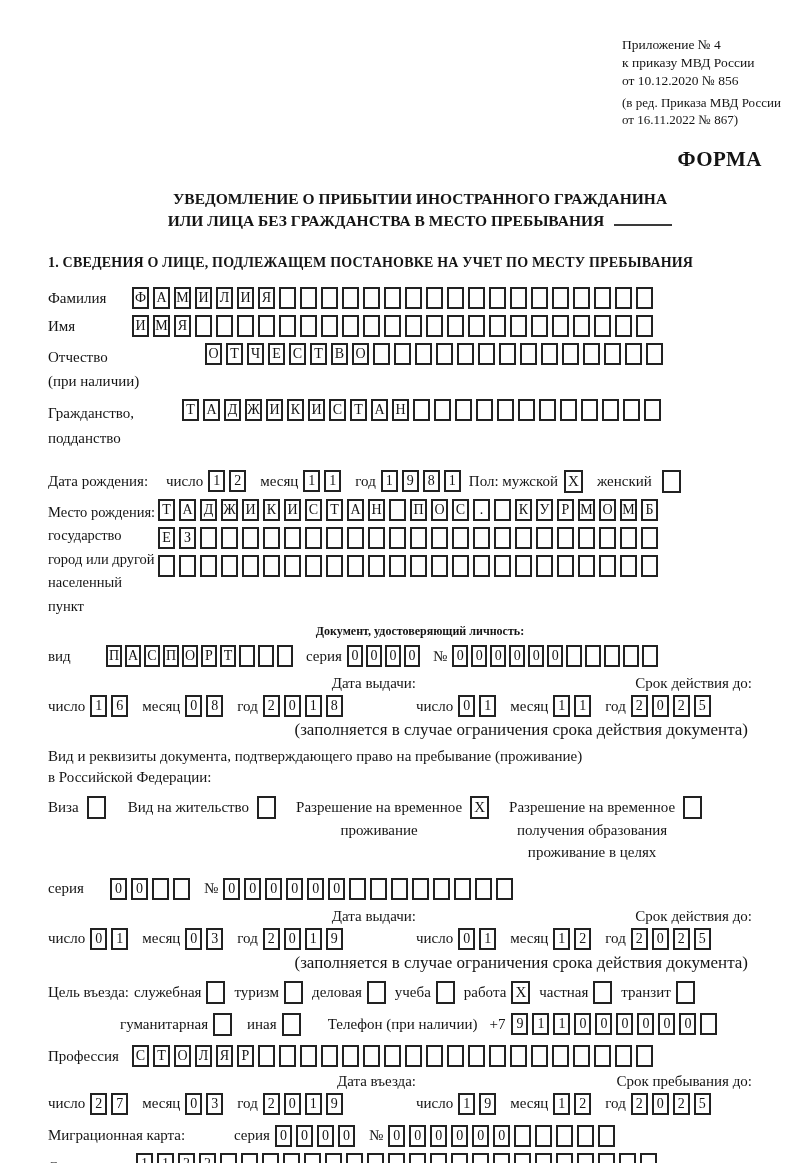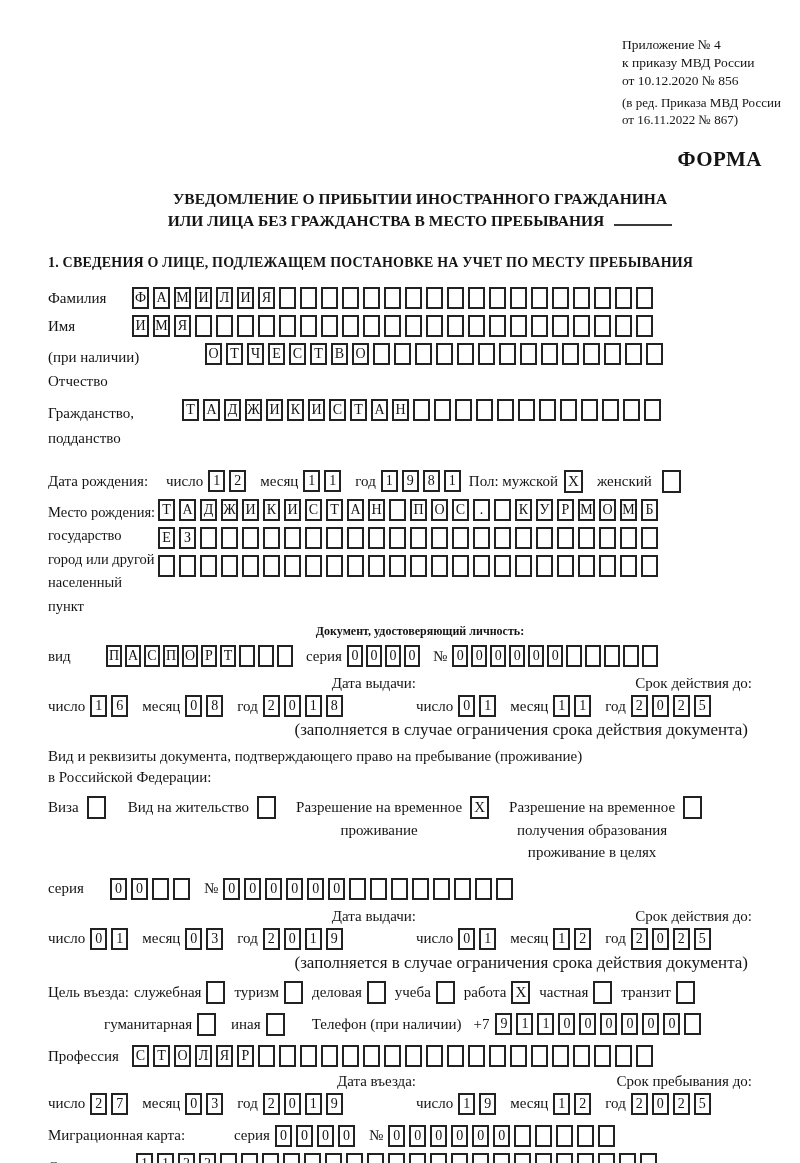--- a/index.html
+++ b/index.html
@@ -52,21 +52,21 @@
   .introline{margin-bottom:4px}
   .visarow{display:flex;align-items:flex-start;margin:10px 0 14px}
   .vblock{text-align:center;line-height:1.5}
   .visarow .cbox{margin-left:8px}
   .gap1{margin-left:22px}
   .gap2{margin-left:20px}
   
   .purprow{display:flex;align-items:center;margin-bottom:9px}
   .purprow .plabel{margin-right:5px}
   .purprow .cbox{margin-right:9px}
-  .indent{margin-left:56px}
+  .indent{margin-left:72px}
   .phone-prefix{margin:0 6px 0 12px}
 </style>
 </head>
 <body>
 
 <div class="page">
 
   <div class="corner">
     <div>Приложение № 4</div>
     <div>к приказу МВД России</div>
@@ -143,22 +143,22 @@
         <span class="box"></span>
         <span class="box"></span>
         <span class="box"></span>
         <span class="box"></span>
         <span class="box"></span>
       </span>
   </div>
 
   <div class="row">
     <span class="lblcol" style="width:157px">
+      <div>Отчество</div>
       <div>(при наличии)</div>
-      <div>Отчество</div>
     </span>
     <span class="boxes">
         <span class="box">О</span>
         <span class="box">Т</span>
         <span class="box">Ч</span>
         <span class="box">Е</span>
         <span class="box">С</span>
         <span class="box">Т</span>
         <span class="box">В</span>
         <span class="box">О</span>

